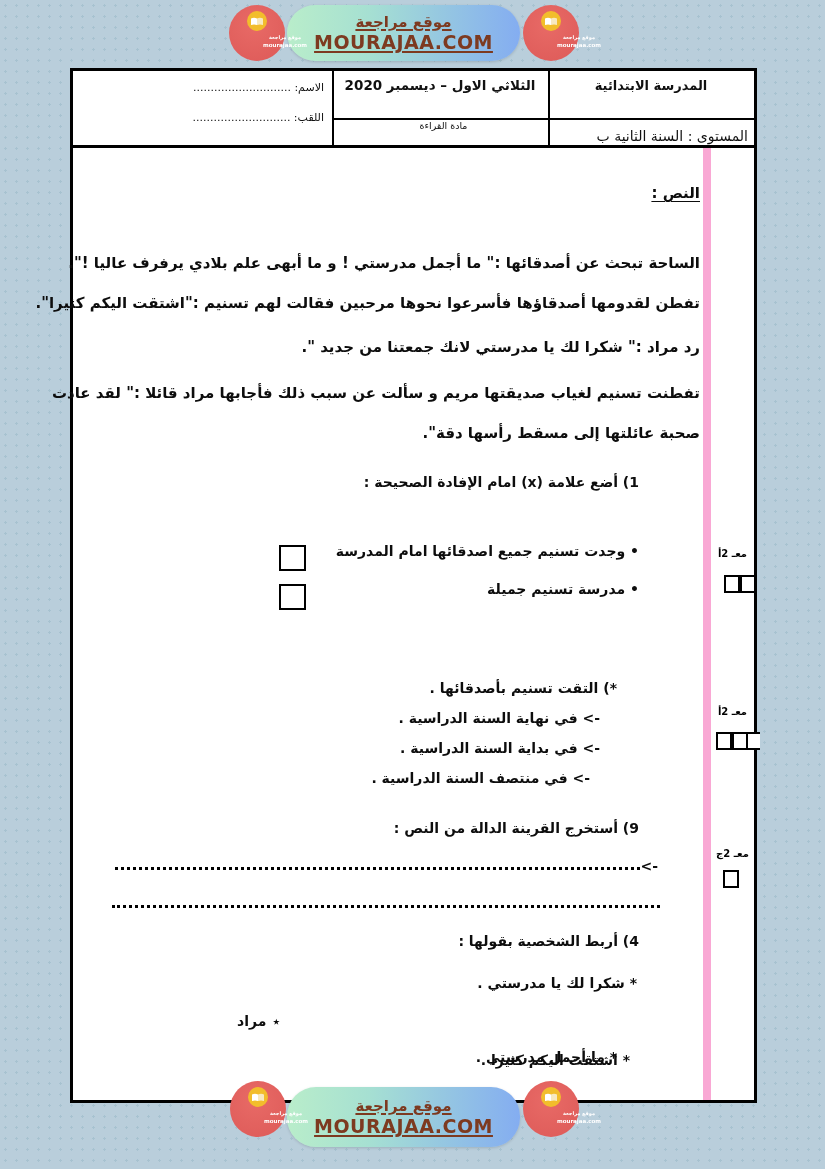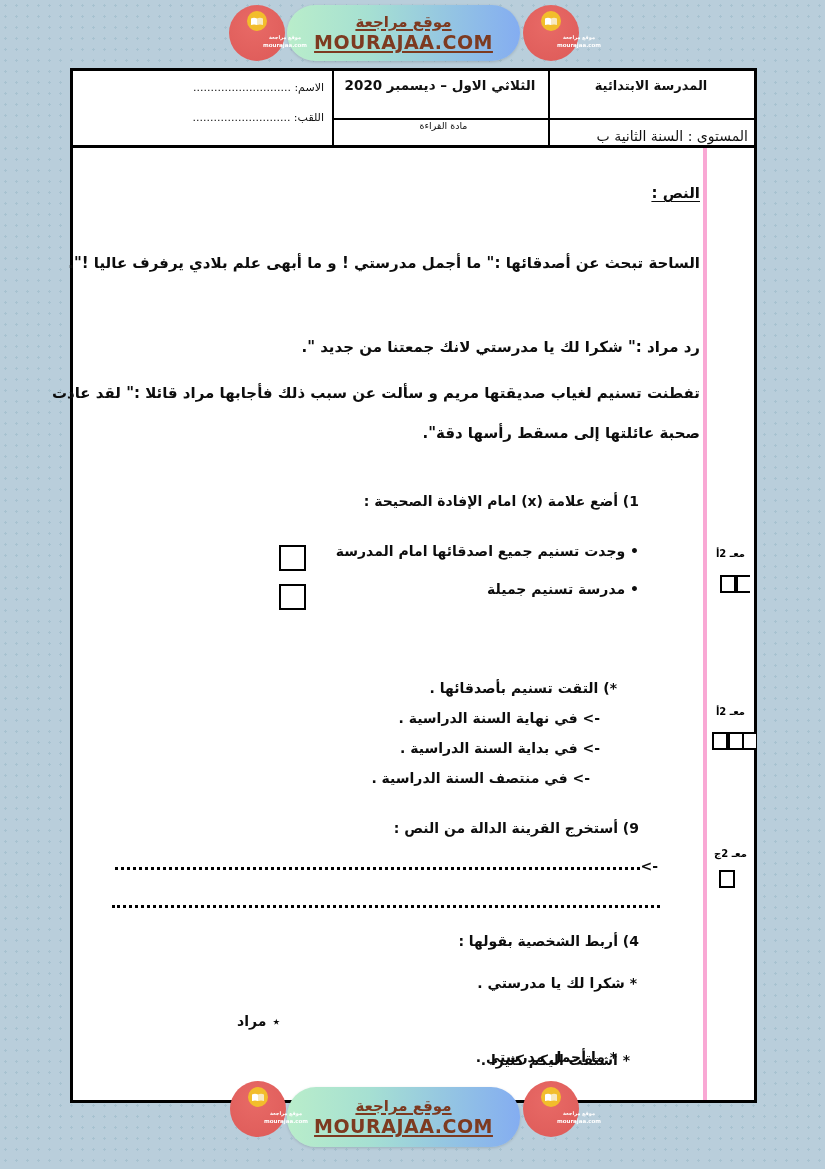--- a/index.html
+++ b/index.html
@@ -52,21 +52,21 @@
   .cell{position:absolute;box-sizing:border-box;color:#111;}
   .c-school{left:475px;top:0;width:206px;height:47px;text-align:center;font-weight:bold;font-size:13px;line-height:1.55;padding-top:5px;}
   .c-level{left:475px;top:49px;width:206px;height:28px;font-size:14px;text-align:right;padding:8px 6px 0 0;direction:rtl;}
   .c-title{left:259px;top:0;width:216px;height:47px;text-align:center;font-weight:bold;font-size:13.5px;line-height:1.55;padding-top:4px;direction:rtl;}
   .c-subject{left:259px;top:49px;width:223px;height:28px;font-size:9.5px;text-align:center;padding-top:0;direction:rtl;}
   .c-names{left:0;top:0;width:259px;height:77px;direction:rtl;font-size:11px;padding:10px 8px 0 6px;}
   .c-names .fld{margin-bottom:17px;white-space:nowrap;overflow:hidden;}
 
   
   .content{position:absolute;left:0;top:77px;width:630px;height:952px;direction:rtl;color:#0d0d0d;}
-  .margincol{position:absolute;left:630px;top:77px;width:51px;height:952px;border-left:4px solid #f9a8d4;box-sizing:border-box;}
+  .margincol{position:absolute;left:630px;top:77px;width:51px;height:952px;border-left:8px solid #f9a8d4;box-sizing:border-box;}
   .abs{position:absolute;}
   .ptxt{font-size:15px;font-weight:bold;white-space:nowrap;}
   .qtxt{font-size:14px;font-weight:bold;white-space:nowrap;}
   .heading-underline{text-decoration:underline;text-underline-offset:3px;}
   .checkbox{position:absolute;width:27px;height:26px;border:2px solid #000;background:#fff;box-sizing:border-box;}
   .dotrow{display:flex;direction:rtl;align-items:flex-end;}
   .dotline{flex:1;border-bottom:3px dotted #000;margin-bottom:4px;}
   .arrow{font-size:14px;font-weight:bold;direction:rtl;unicode-bidi:isolate;}
   
   .mark-label{position:absolute;width:100%;text-align:center;font-size:10px;font-weight:bold;direction:rtl;white-space:nowrap;}
@@ -125,25 +125,26 @@
     <div class="cell c-names">
       <div class="fld">الاسم: ............................</div>
       <div class="fld">اللقب: ............................</div>
     </div>
   </div>
 
   <div class="content">
 
     <div class="abs ptxt heading-underline" style="top:36px;right:3px;">النص :</div>
     <div class="abs ptxt" style="top:106px;right:3px;">الساحة تبحث عن أصدقائها :" ما أجمل مدرستي ! و ما أبهى علم بلادي يرفرف عاليا !".</div>
+    <div class="abs ptxt" style="top:146px;right:3px;">تفطن لقدومها أصدقاؤها فأسرعوا نحوها مرحبين فقالت لهم تسنيم :"اشتقت اليكم كثيرا".</div>
     <div class="abs ptxt" style="top:190px;right:3px;">رد مراد :" شكرا لك يا مدرستي لانك جمعتنا من جديد ".</div>
     <div class="abs ptxt" style="top:276px;right:3px;">صحبة عائلتها إلى مسقط رأسها دقة".</div>
     <div class="abs ptxt" style="top:236px;right:3px;">تفطنت تسنيم لغياب صديقتها مريم و سألت عن سبب ذلك فأجابها مراد قائلا :" لقد عادت</div>
 
-    <div class="abs qtxt" style="top:345px;right:64px;">1) أضع علامة (x) امام الإفادة الصحيحة :</div>
+    <div class="abs qtxt" style="top:326px;right:64px;">1) أضع علامة (x) امام الإفادة الصحيحة :</div>
     <div class="abs qtxt" style="top:395px;right:64px;">
       <span>•</span>
       <span>وجدت تسنيم جميع اصدقائها امام المدرسة</span>
     </div>
     <div class="checkbox" style="top:397px;left:206px;"></div>
     <div class="abs qtxt" style="top:433px;right:64px;">
       <span>•</span>
       <span>مدرسة تسنيم جميلة</span>
     </div>
     <div class="checkbox" style="top:436px;left:206px;"></div>

